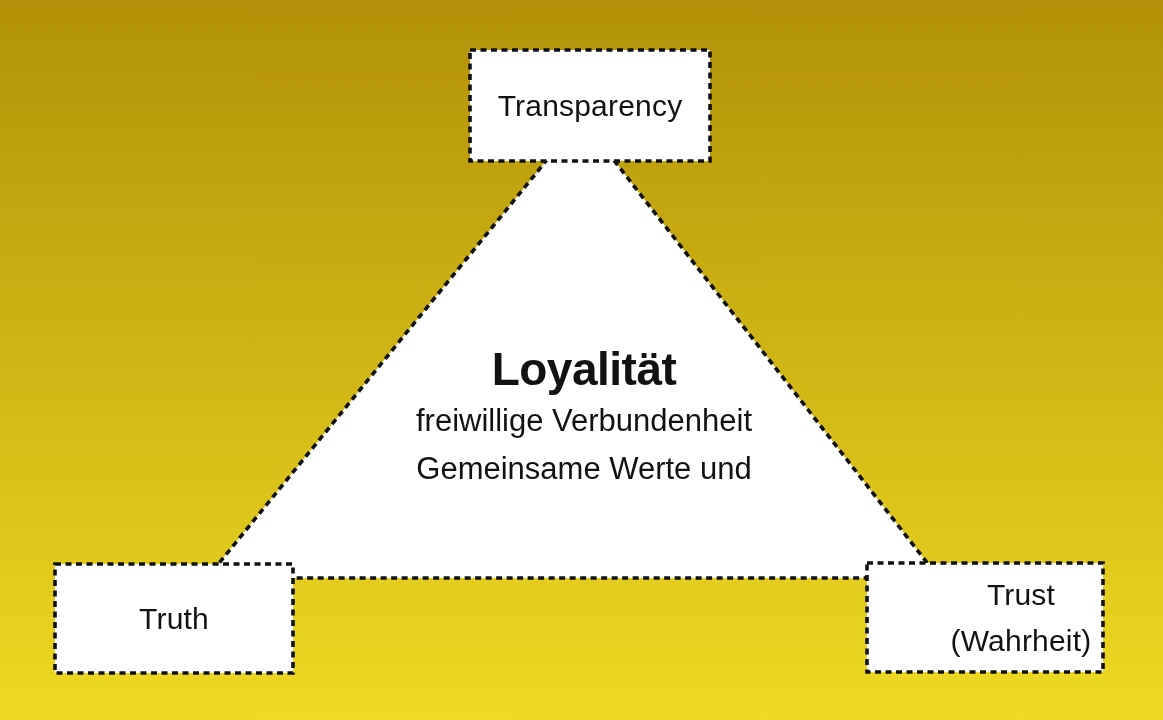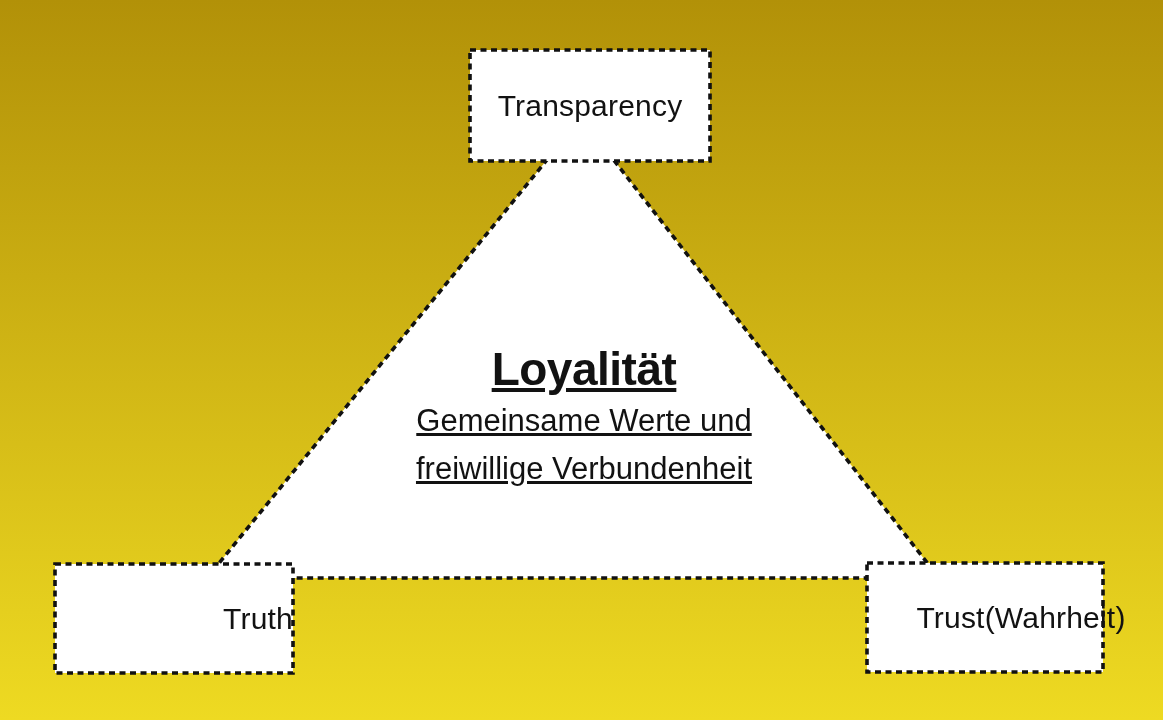--- a/index.html
+++ b/index.html
@@ -36,41 +36,40 @@
     fill: var(--shape-fill, #ffffff);
     stroke: var(--border, #111111);
     stroke-width: 3.6;
     stroke-dasharray: 6 4.5;
   }
 
   
   .node-label {
     position: absolute;
     display: flex;
-    flex-direction: row;
+    flex-direction: column;
     justify-content: center;
     align-items: center;
     text-align: center;
     font-size: 30px;
     line-height: 46px;
     letter-spacing: 0.2px;
   }
 
   .node-label--top   { left: 470px; top: 50px;  width: 240px; height: 111px; }
-  .node-label--left  { left: 55px;  top: 564px; width: 238px; height: 109px; justify-content: flex-end; }
+  .node-label--left  { left: 55px;  top: 564px; width: 238px; height: 109px; }
   .node-label--right { left: 867px; top: 563px; width: 236px; height: 109px; margin-left: 36px; }
 
   
   .center-label {
     position: absolute;
     left: 334px;
     top: 341px;
     width: 500px;
     text-align: center;
-    text-decoration: underline;
   }
 
   .center-title {
     font-size: 46px;
     line-height: 56px;
     font-weight: bold;
     letter-spacing: -0.5px;
   }
 
   .center-subtitle {
@@ -85,22 +84,22 @@
 
   <svg class="lines" viewBox="0 0 1163 720">
     <polygon class="shape" points="581,118 207,578 939,578"></polygon>
     <rect class="shape" x="470" y="50" width="240" height="111"></rect>
     <rect class="shape" x="55" y="564" width="238" height="109"></rect>
     <rect class="shape" x="867" y="563" width="236" height="109"></rect>
   </svg>
 
   <div class="center-label">
     <div class="center-title">Loyalität</div>
+    <div class="center-subtitle">freiwillige Verbundenheit</div>
     <div class="center-subtitle">Gemeinsame Werte und</div>
-    <div class="center-subtitle">freiwillige Verbundenheit</div>
   </div>
 
   <div class="node-label node-label--top">
     <div>Transparency</div>
   </div>
 
   <div class="node-label node-label--left">
     <div>Truth</div>
   </div>
 

